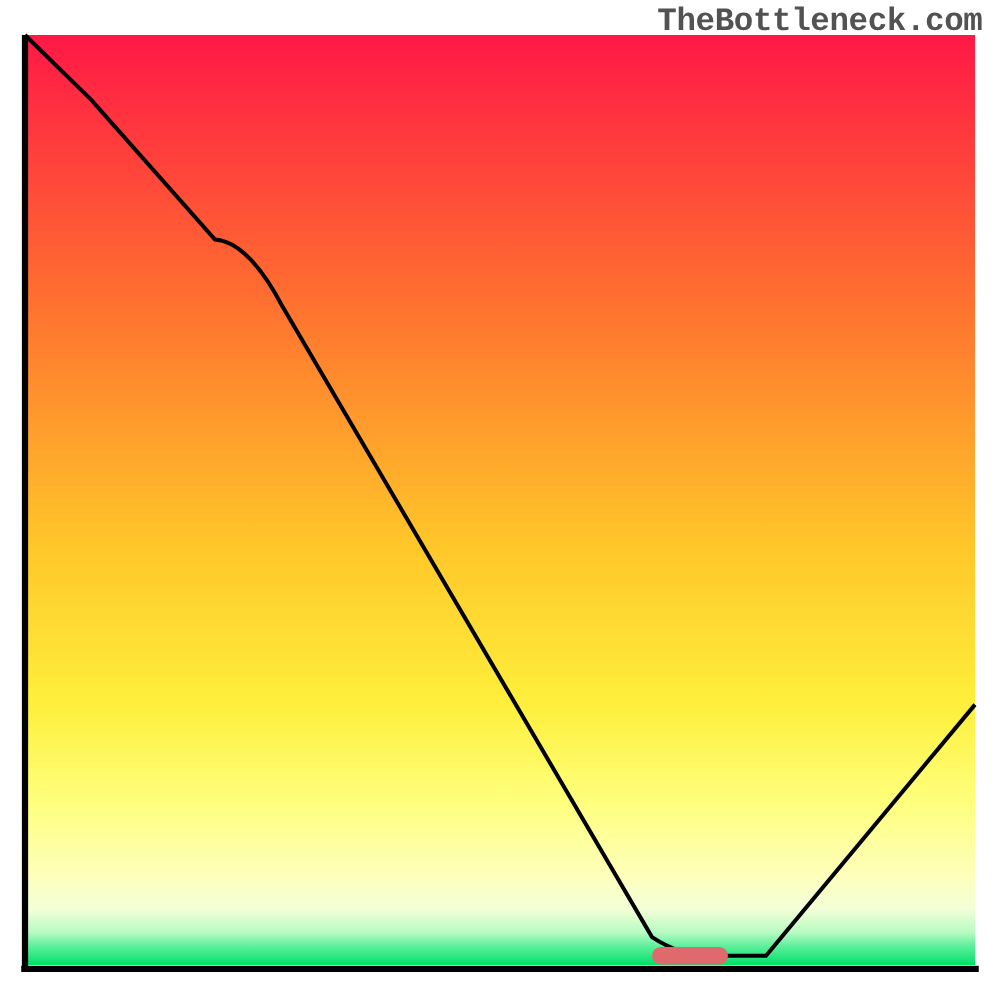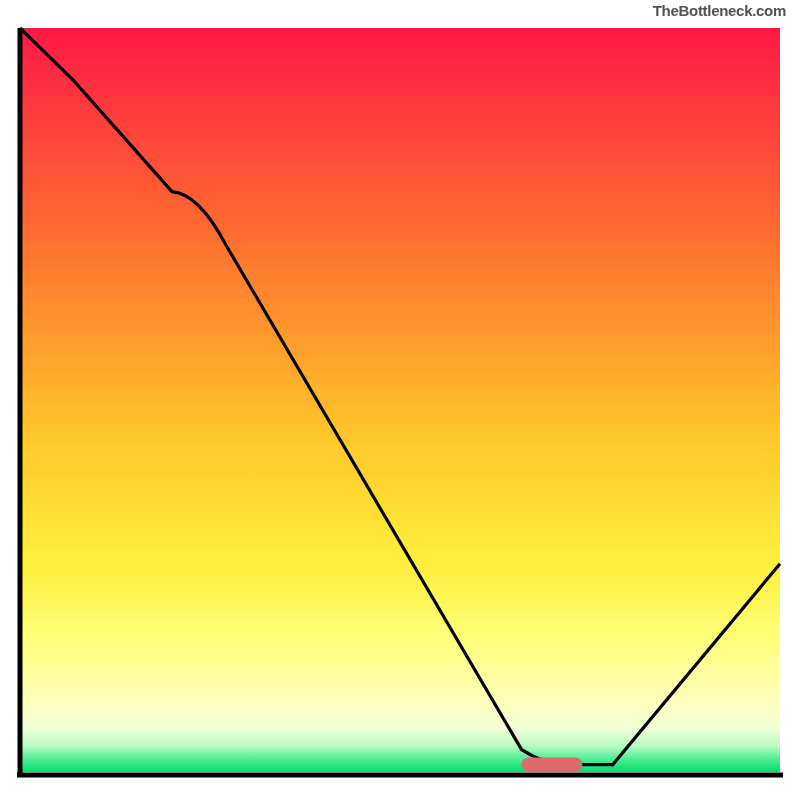--- a/index.html
+++ b/index.html
@@ -14,23 +14,23 @@
   .container {
     position: relative;
     width: 800px;
     height: 800px;
   }
   .watermark {
     position: absolute;
     top: 2px;
     right: 14px;
     color: #525252;
-    font-size: 15px;
+    font-size: 26px;
     font-weight: 600;
-    font-family: Liberation Sans, sans-serif;
+    font-family: Liberation Mono, monospace;
     letter-spacing: -0.3px;
   }
   svg.plot {
     position: absolute;
     left: 0;
     top: 0;
   }
 </style>
 </head>
 <body>

